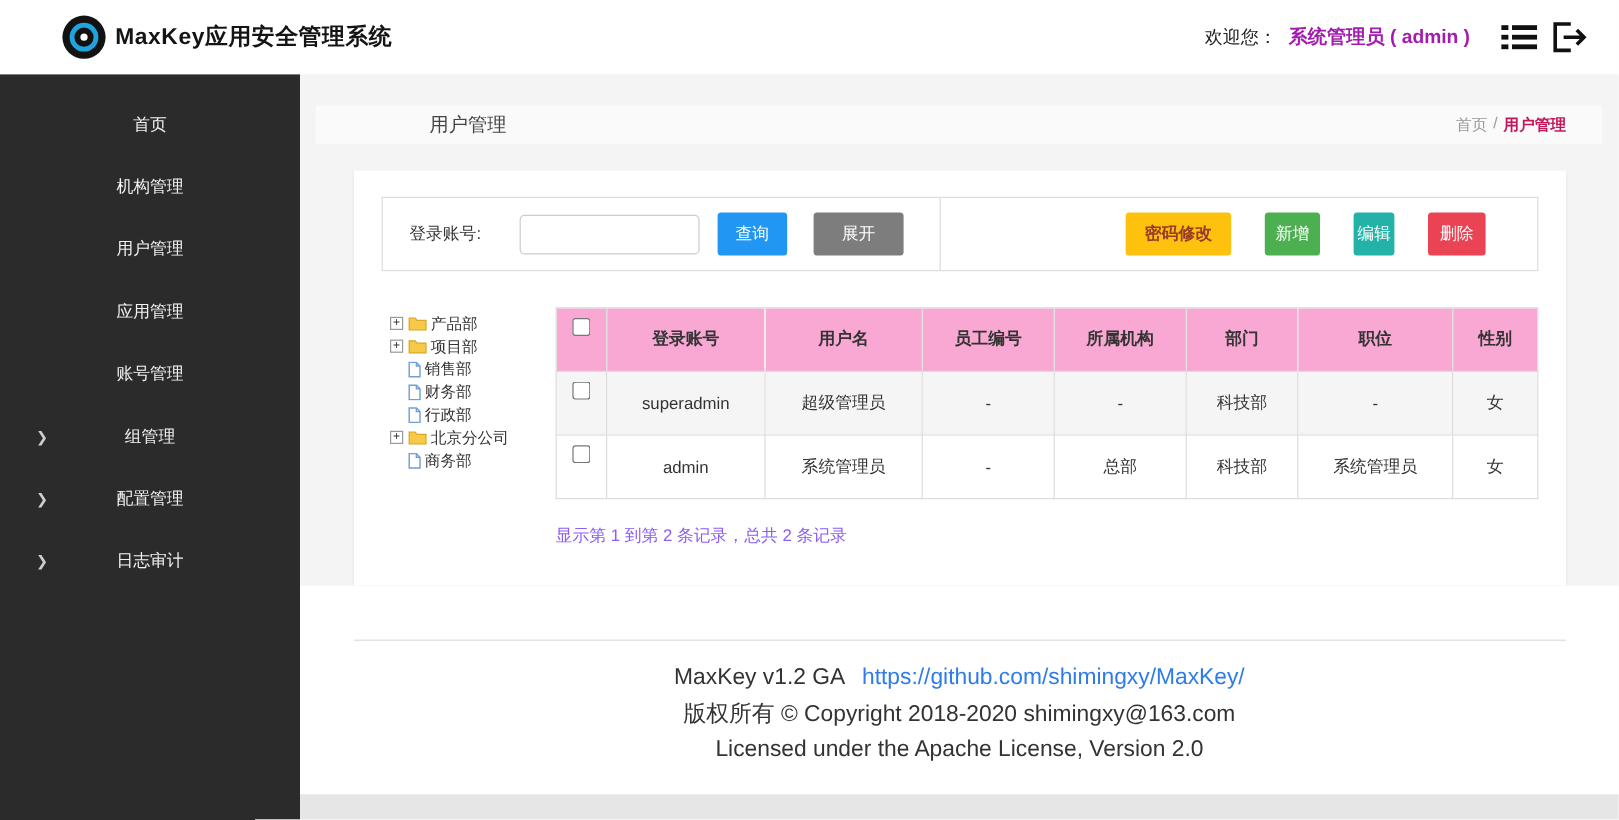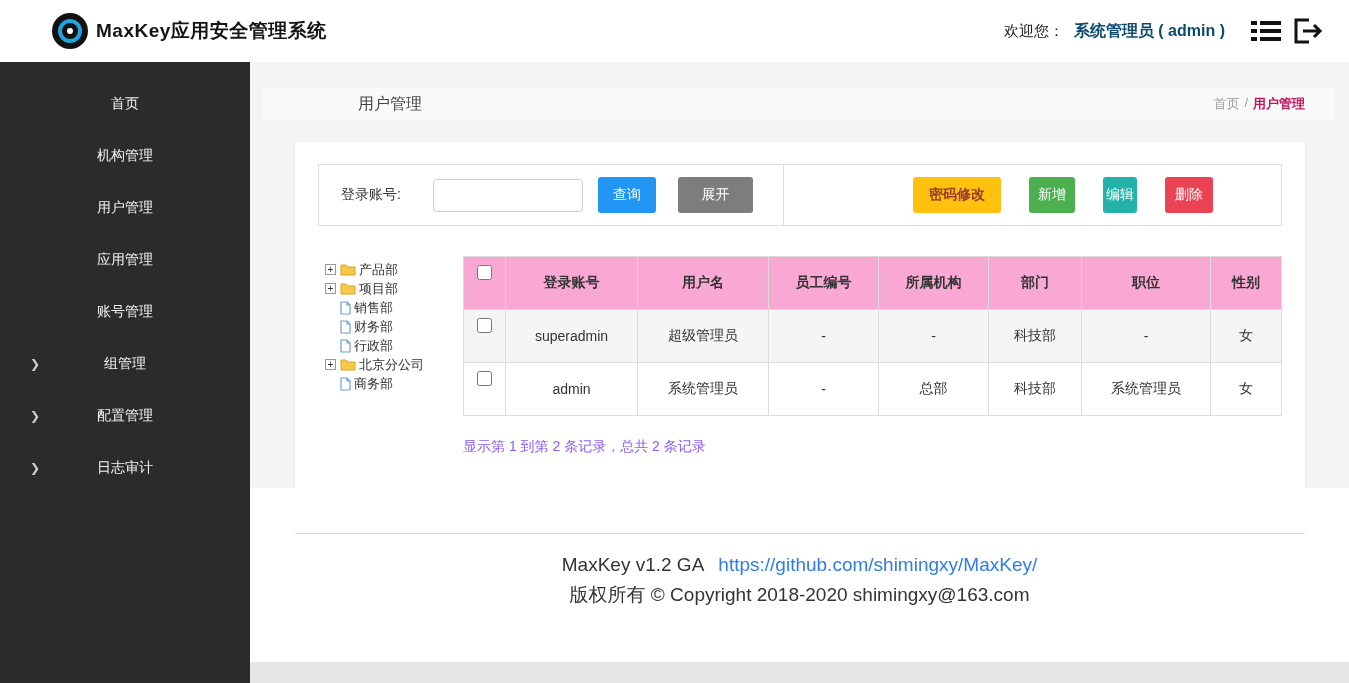--- a/index.html
+++ b/index.html
@@ -9,21 +9,21 @@
 
   
   .topbar { height:62px; flex-shrink:0; background:#fff; display:flex; align-items:center; justify-content:space-between; padding:0 26px 0 52px; }
   .brand { display:flex; align-items:center; gap:8px; }
   .logo { width:36px; height:36px; border-radius:50%; background:#121212; display:flex; align-items:center; justify-content:center; }
   .logo-mid { width:24px; height:24px; border-radius:50%; border:4px solid #21a3dd; background:#121212; display:flex; align-items:center; justify-content:center; }
   .logo-dot { width:6px; height:6px; border-radius:50%; background:#fff; }
   .brand-title { font-size:19px; font-weight:bold; color:#141414; letter-spacing:.5px; }
   .topbar-right { display:flex; align-items:center; gap:10px; }
   .welcome { font-size:15px; color:#222; }
-  .username { font-size:16px; font-weight:bold; color:#0c4a6e; margin-right:16px; }
+  .username { font-size:16px; font-weight:bold; color:#a21caf; margin-right:16px; }
   .top-icon { display:flex; align-items:center; cursor:pointer; }
 
   
   .body-wrap { display:flex; height:621px; }
   .sidebar { width:250px; flex-shrink:0; background:#2b2b2b; padding-top:16px; }
   .side-item { position:relative; height:52px; display:flex; align-items:center; justify-content:center; color:#f2f2f2; font-size:14px; cursor:pointer; }
   .chev { position:absolute; left:30px; color:#cfcfcf; font-size:12px; }
 
   .main { flex:1; display:flex; flex-direction:column; background:#f4f4f4; overflow:hidden; }
   .titlebar { margin:26px 14px 0 13px; height:32px; background:#fafafa; display:flex; align-items:center; justify-content:space-between; padding:0 30px 0 95px; }
@@ -35,21 +35,21 @@
 
   
   .card { margin:22px 44px 0 45px; background:#fff; box-shadow:0 1px 3px rgba(0,0,0,.10); padding:22px 23px 32px; }
   .toolbar { border:1px solid #ddd; display:flex; align-items:center; height:62px; }
   .toolbar-left { display:flex; align-items:center; height:100%; padding:0 30px 0 22px; border-right:1px solid #ddd; }
   .tl-label { font-size:14px; color:#333; margin-right:32px; white-space:nowrap; }
   .tl-input { width:150px; height:33px; border:1px solid #ccc; border-radius:4px; margin-right:15px; padding:0 8px; font-size:14px; font-family:inherit; }
   .btn { border:none; border-radius:3px; height:36px; font-size:14px; color:#fff; cursor:pointer; font-family:Liberation Mono, monospace; white-space:nowrap; }
   .btn-query  { width:58px; background:#2196f3; margin-right:22px; }
   .btn-expand { width:75px; background:#7d7d7d; }
-  .toolbar-right { margin-left:auto; display:flex; align-items:center; gap:28px; margin-right:68px; }
+  .toolbar-right { margin-left:auto; display:flex; align-items:center; gap:28px; margin-right:43px; }
   .btn-pass { width:88px; background:#fec10d; color:#9a3a28; font-weight:bold; }
   .btn-add  { width:46px; background:#4caf50; }
   .btn-edit { width:34px; background:#23b2a7;text-align:center; }
   .btn-del  { width:48px; background:#ea4354; }
 
   .content-row { display:flex; margin-top:30px; }
 
   
   .tree { width:145px; flex-shrink:0; padding:4px 0 0 7px; font-size:13px; color:#333; }
   .tree-item { display:flex; align-items:center; height:19px; cursor:pointer; }
@@ -298,18 +298,19 @@
           </div>
         </div>
       </section>
 
       <div class="footer-section">
         <hr class="divider">
         <div class="footer-text f1">
           <span>MaxKey  v1.2 GA</span><a href="#">https://github.com/shimingxy/MaxKey/</a>
         </div>
         <div class="footer-text f2">版权所有 © Copyright 2018-2020 shimingxy@163.com</div>
+        <div class="footer-text f3">Licensed under the Apache License, Version 2.0</div>
       </div>
 
       <div class="bottom-strip"></div>
     </main>
   </div>
 </div>
 
 </body></html>

